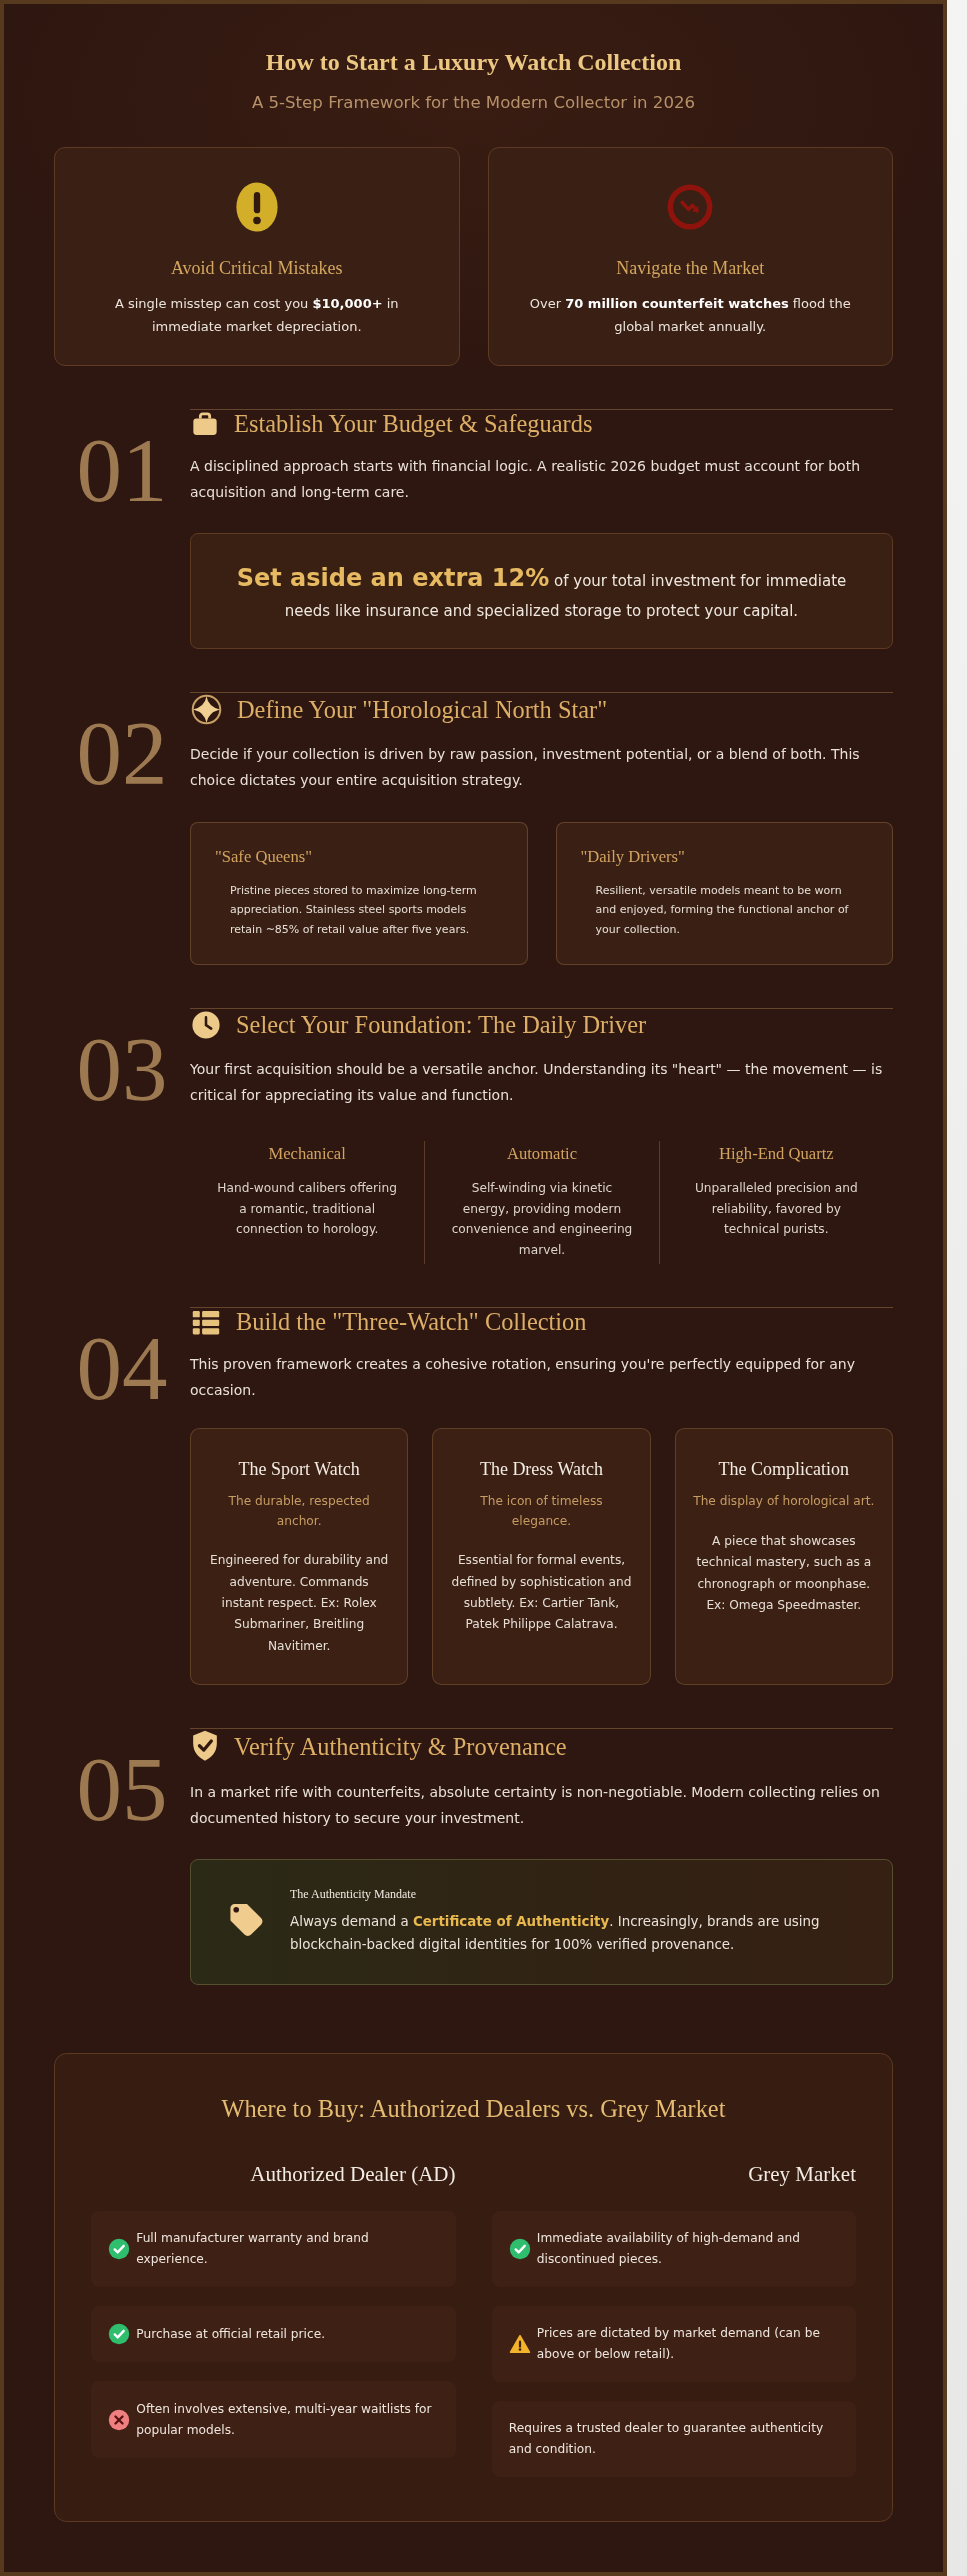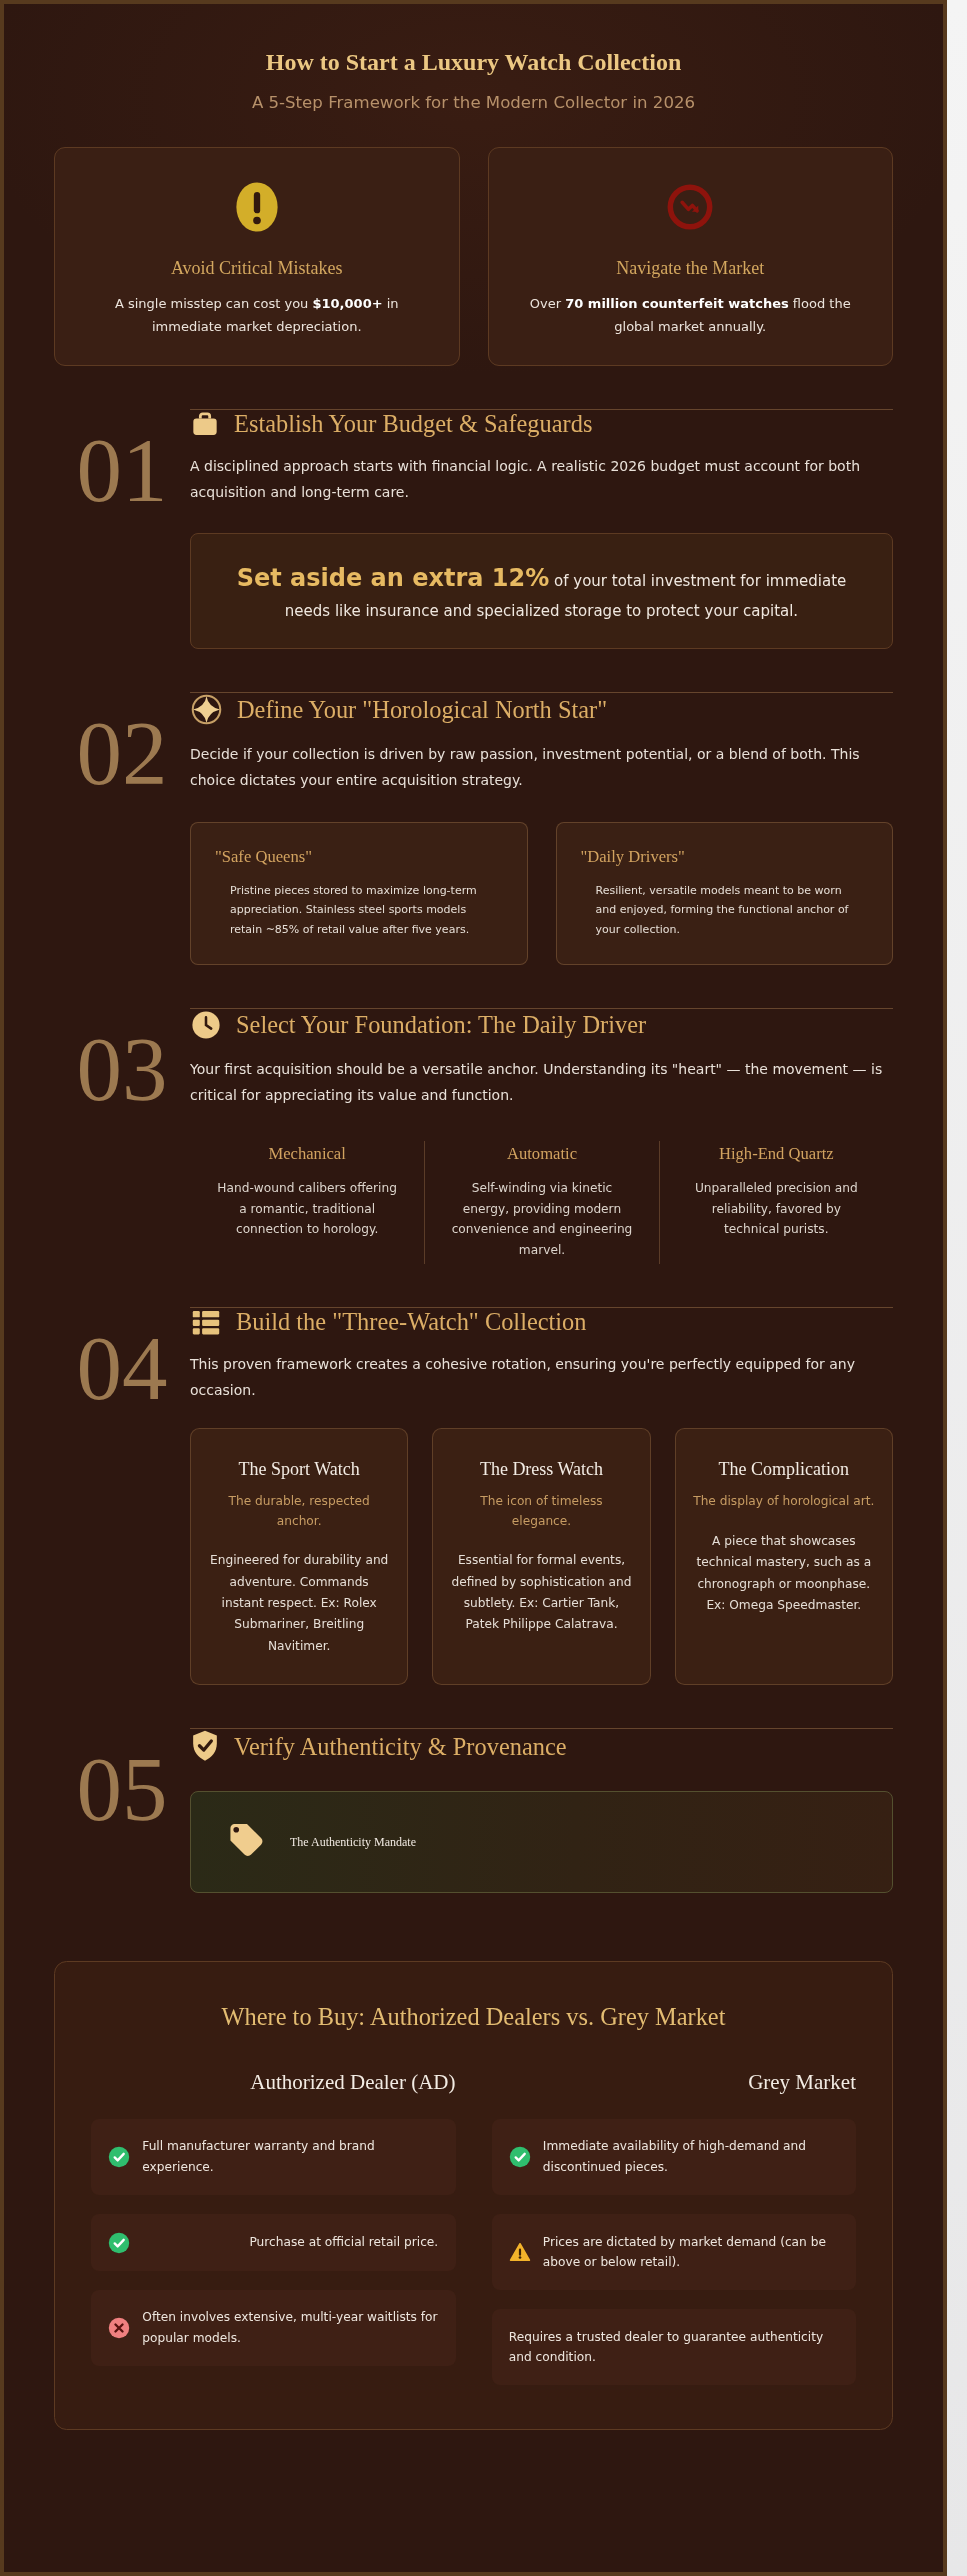--- a/index.html
+++ b/index.html
@@ -231,25 +231,24 @@
     font-size:21px;
     color:#f3ece4;
   }
   .citem{
     margin-top:19px;
     background:#3f2015;
     border-radius:8px;
     padding:17.3px 17.3px;
     display:flex;
     align-items:center;
-    gap:12px;
+    gap:6px;
     font-size:12.2px;
     line-height:1.7;
     color:#eee6de;
-    justify-content:space-between;
   }
   .citem .ic{flex:0 0 auto;display:flex;}
   .compare-col .citem:first-of-type{margin-top:24px;}
 </style>
 </head>
 <body>
 
 <div class="poster">
   <div class="content">
 
@@ -402,31 +401,33 @@
       <div class="step-body">
         <div class="step-head">
           <span class="ic">
             <svg width="30" height="35" viewBox="0 0 38 44">
                 <path d="M19 2 L34 8 v10 c0 11-6.5 18-15 22 C10.5 36 4 29 4 18 V8 Z" fill="#edca89"></path>
                 <path d="M12 21 l5.5 5.5 L27 15" stroke="#32190e" stroke-width="4.2" fill="none" stroke-linecap="round" stroke-linejoin="round"></path>
               </svg>
           </span>
           <h2>Verify Authenticity &amp; Provenance</h2>
         </div>
+        <p class="step-desc">In a market rife with counterfeits, absolute certainty is non-negotiable. Modern collecting relies on documented history to secure your investment.</p>
         <div class="mandate">
           <span class="ic">
             <svg width="43" height="43" viewBox="0 0 52 52">
                 <g transform="scale(-1,1) translate(-52,0)">
                   <path d="M6 23 L23 6 h15 a5 5 0 0 1 5 5 v15 L26 43 a5.5 5.5 0 0 1-8 0 L6 31 a5.5 5.5 0 0 1 0-8 Z" fill="#f0cd8e"></path>
                   <circle cx="36" cy="13" r="3.4" fill="#2f1810"></circle>
                 </g>
               </svg>
           </span>
           <div>
             <h4>The Authenticity Mandate</h4>
+            <p><span>Always demand a </span><b>Certificate of Authenticity</b><span>. Increasingly, brands are using blockchain-backed digital identities for 100% verified provenance.</span></p>
           </div>
         </div>
       </div>
     </div>
 
     <div class="compare">
       <h2>Where to Buy: Authorized Dealers vs. Grey Market</h2>
       <div class="compare-grid">
         <div class="compare-col">
           <h3>Authorized Dealer (AD)</h3>

